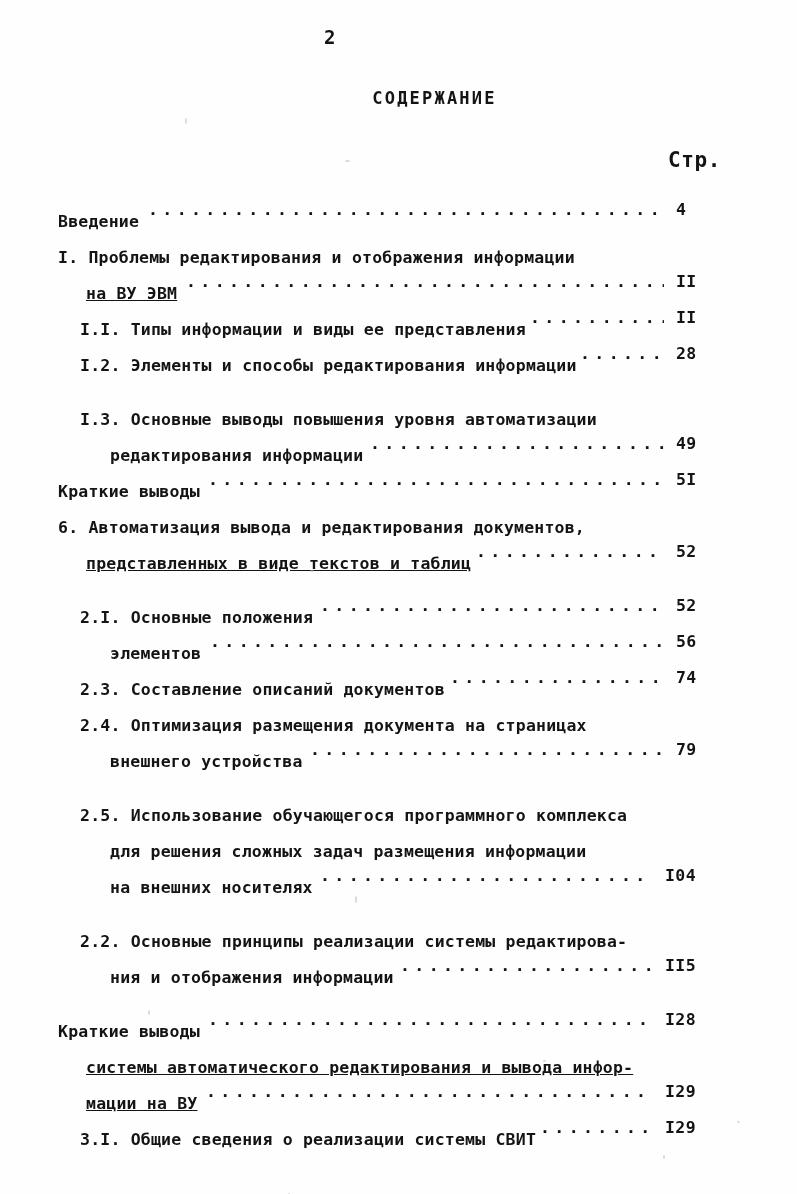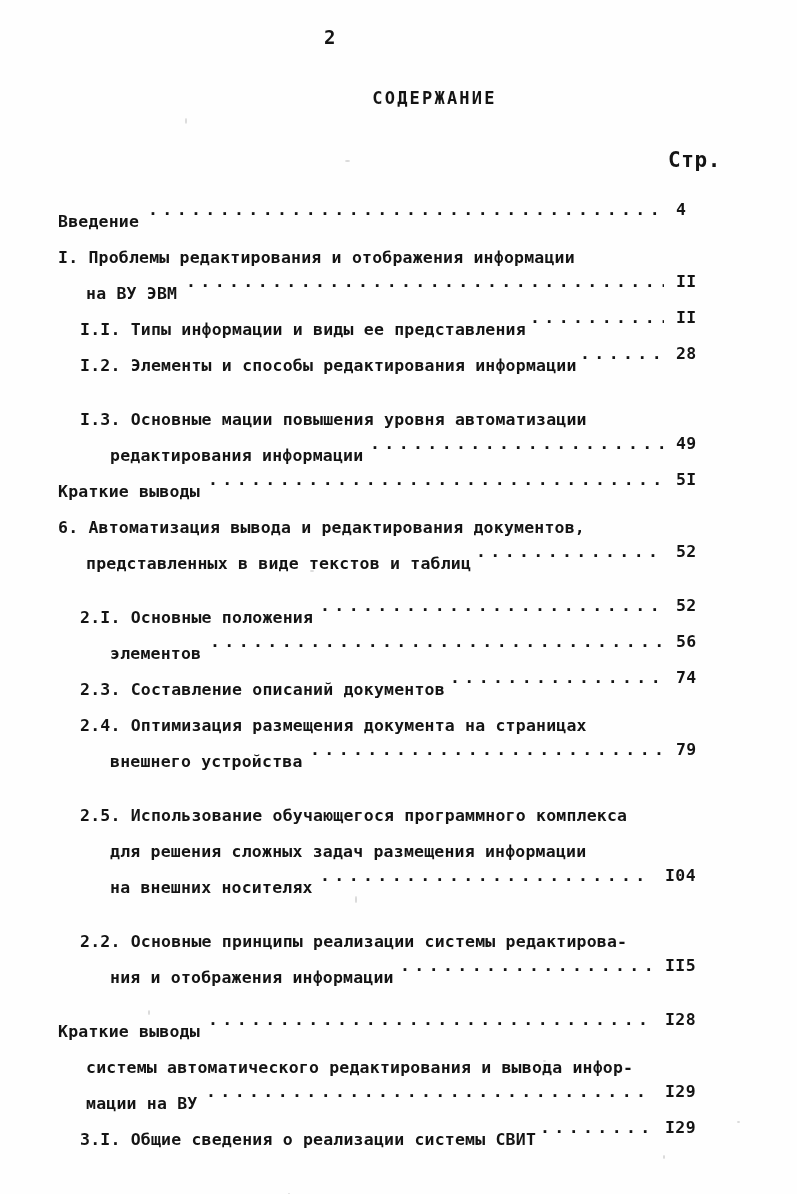--- a/index.html
+++ b/index.html
@@ -76,21 +76,21 @@
   }
 
   .label {
     position: absolute;
     top: 12px;
     white-space: nowrap;
   }
   
   .lv0 .label { left: 58px; }
   .lv1 .label { left: 80px; }
-  .cont0 .label { left: 86px; }
+  .cont0 .label { left: 86px; text-decoration: underline; }
   .cont1 .label { left: 110px; }
 
   .leader {
     position: absolute;
     top: 0;
     overflow: hidden;
     height: 36px;
     color: #141414;
     letter-spacing: 4.4px;
     font-size: 16.5px;
@@ -139,21 +139,21 @@
         <span class="leader" style="left: 530px; width: 134px;">...............</span>
         <span class="pageno pg2">II</span>
       </div>
       <div class="toc-line lv1">
         <span class="label">I.2. Элементы и способы редактирования информации</span>
         <span class="leader" style="left: 580px; width: 84px;">..........</span>
         <span class="pageno pg2">28</span>
       </div>
       <div class="gap"></div>
       <div class="toc-line lv1">
-        <span class="label">I.3. Основные мации повышения уровня автоматизации</span>
+        <span class="label">I.3. Основные выводы повышения уровня автоматизации</span>
       </div>
       <div class="toc-line lv1 cont1">
         <span class="label">редактирования информации</span>
         <span class="leader" style="left: 370px; width: 294px;">.............................</span>
         <span class="pageno pg2">49</span>
       </div>
       <div class="toc-line lv0">
         <span class="label">Краткие выводы</span>
         <span class="leader" style="left: 208px; width: 456px;">............................................</span>
         <span class="pageno pg2">5I</span>

